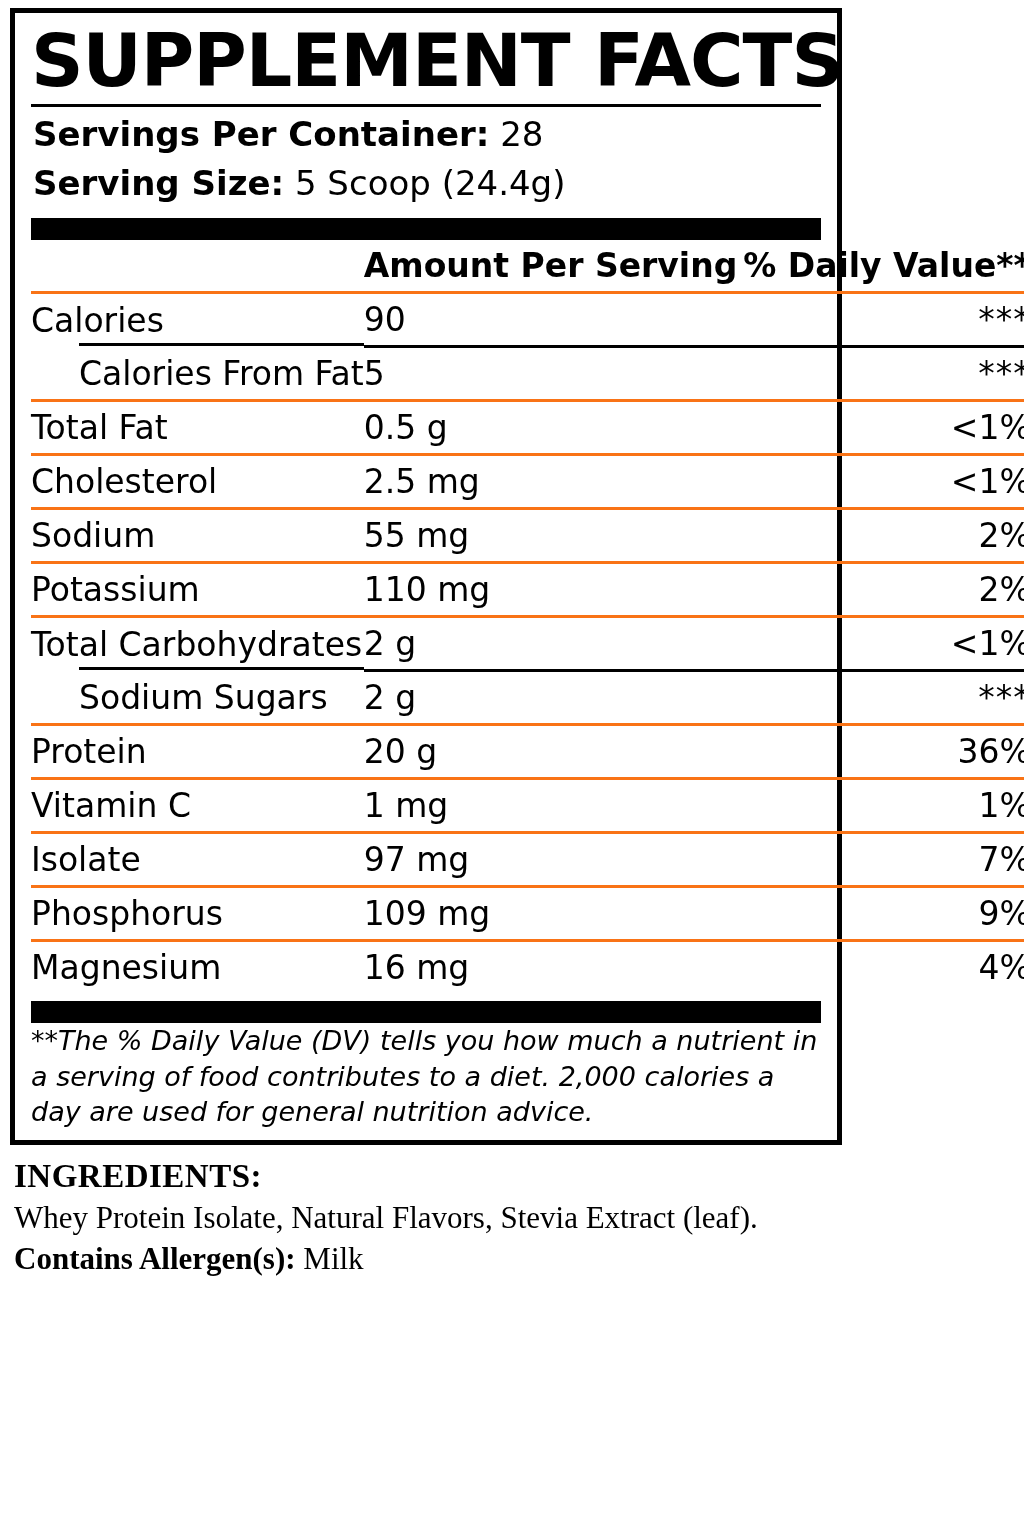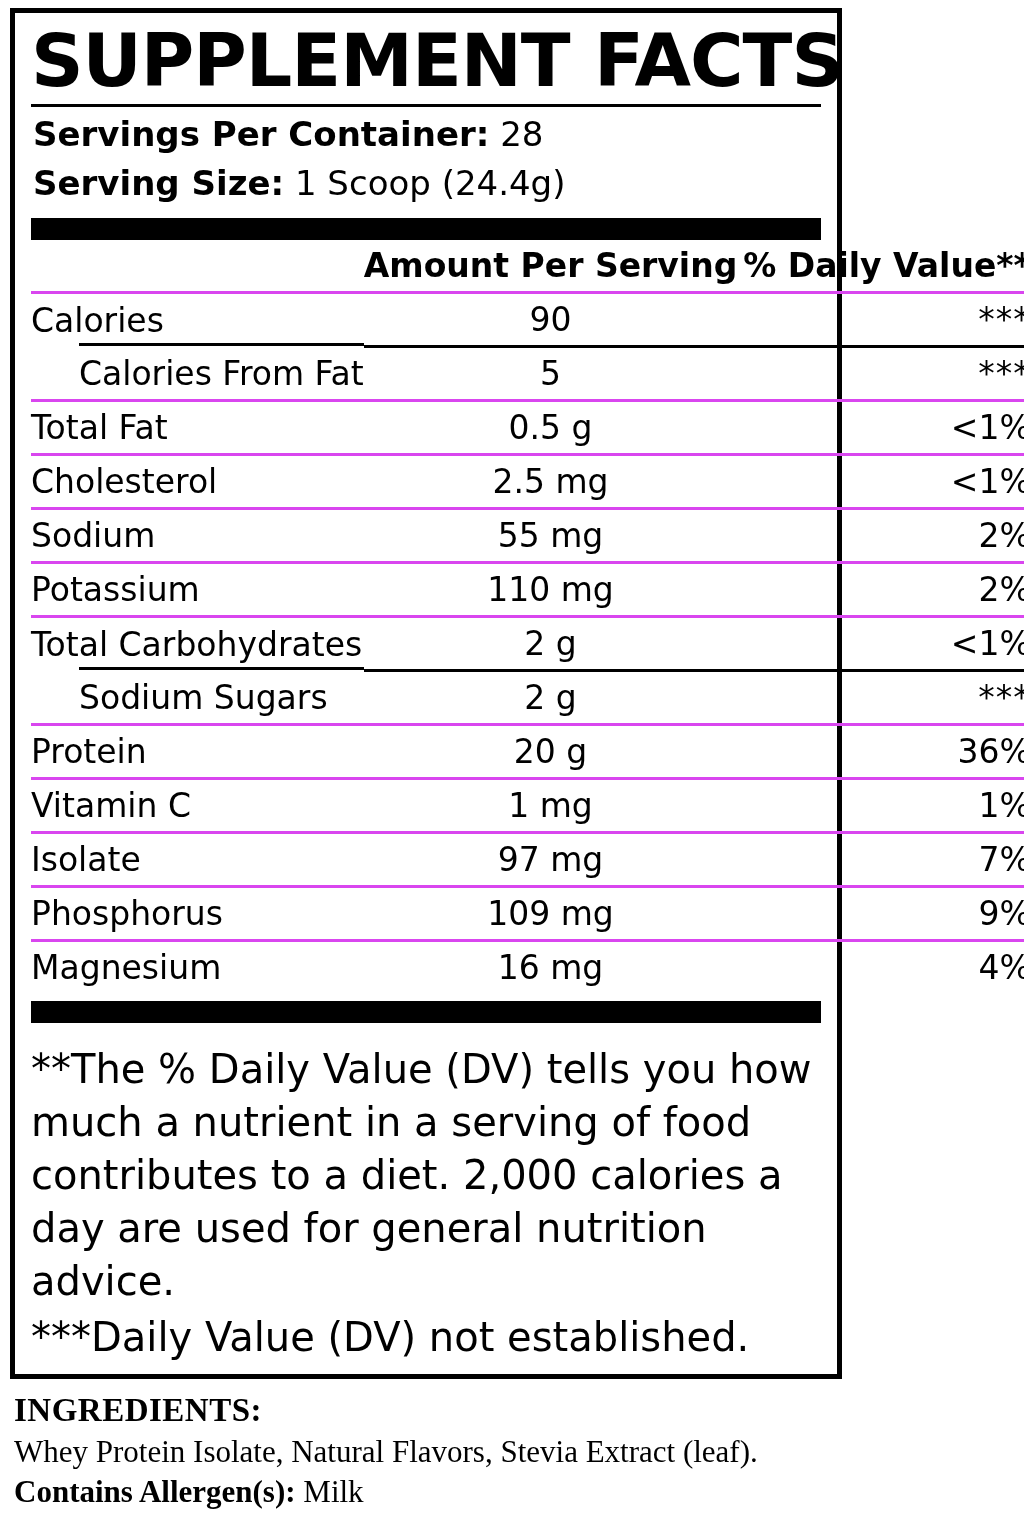--- a/index.html
+++ b/index.html
@@ -61,24 +61,24 @@
     padding: 6px 0 6px 0;
     vertical-align: bottom;
     white-space: nowrap;
   }
   .hdr td {
     font-weight: 700;
     padding-bottom: 7px;
     padding-top: 8px;
   }
   .col-name { text-align: left; width: 46%; }
-  .col-amt  { text-align: center; width: 32%; padding-right: 6px !important; }
+  .col-amt  { text-align: left; width: 32%; padding-right: 6px !important; }
   .col-dv   { text-align: right; width: 22%; }
   .row-line td {
-    border-top: 3px solid #d946ef;
+    border-top: 3px solid #f97316;
   }
   .row-indent .col-name {
     padding-left: 48px;
   }
   .sub-line td {
     border-top: 3px solid #000;
   }
   .sub-line .col-name {
     border-top: none;
     position: relative;
@@ -92,24 +92,25 @@
   }
   .stars {
     letter-spacing: 1px;
   }
   .bar-thick-bottom {
     height: 22px;
     background: #000;
     margin: 8px 0 0 0;
   }
   .footnotes {
-    font-size: 40px;
+    font-size: 27px;
     line-height: 1.33;
-    margin-top: 20px;
+    margin-top: 0;
     margin-bottom: 2px;
+    font-style: italic;
   }
   .footnotes p {
     margin: 0 0 2px 0;
   }
   .ingredients {
     margin: 10px 4px 0 4px;
     font-size: 31px;
     line-height: 1.3;
     font-family: Liberation Serif, serif;
   }
@@ -135,21 +136,21 @@
 
     <div class="rule-thin"></div>
 
     <div class="serving-line">
       <b>Servings Per Container:</b>
       <span>28</span>
     </div>
 
     <div class="serving-line">
       <b>Serving Size:</b>
-      <span>1 Scoop (24.4g)</span>
+      <span>5 Scoop (24.4g)</span>
     </div>
 
     <div class="bar-thick"></div>
 
     <table class="facts">
       <tbody>
         <tr class="hdr">
           <td class="col-name"></td>
           <td class="col-amt">Amount Per Serving</td>
           <td class="col-dv">% Daily Value**</td>
@@ -232,21 +233,20 @@
           <td class="col-amt">16 mg</td>
           <td class="col-dv">4%</td>
         </tr>
       </tbody>
     </table>
 
     <div class="bar-thick-bottom"></div>
 
     <div class="footnotes">
       <p>**The % Daily Value (DV) tells you how much a nutrient in a serving of food contributes to a diet. 2,000 calories a day are used for general nutrition advice.</p>
-      <p>***Daily Value (DV) not established.</p>
     </div>
 
   </div>
 
   <div class="ingredients">
     <div class="heading">INGREDIENTS:</div>
     <div class="body">Whey Protein Isolate, Natural Flavors, Stevia Extract (leaf).</div>
     <div class="allergen body">
       <b>Contains Allergen(s):</b>
       <span>Milk</span>

